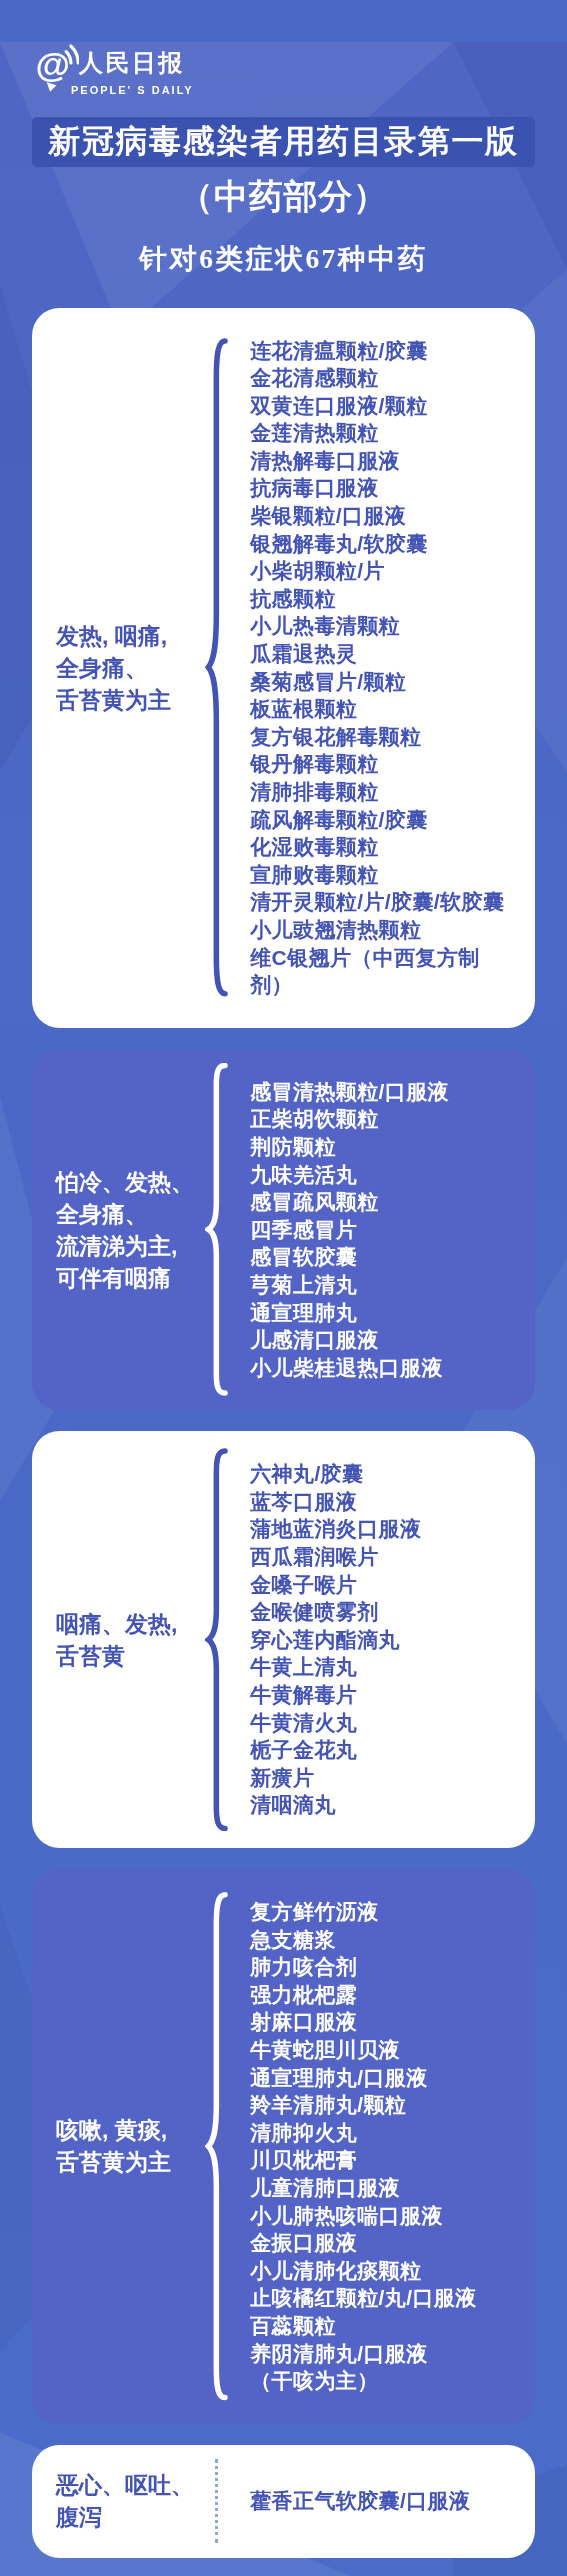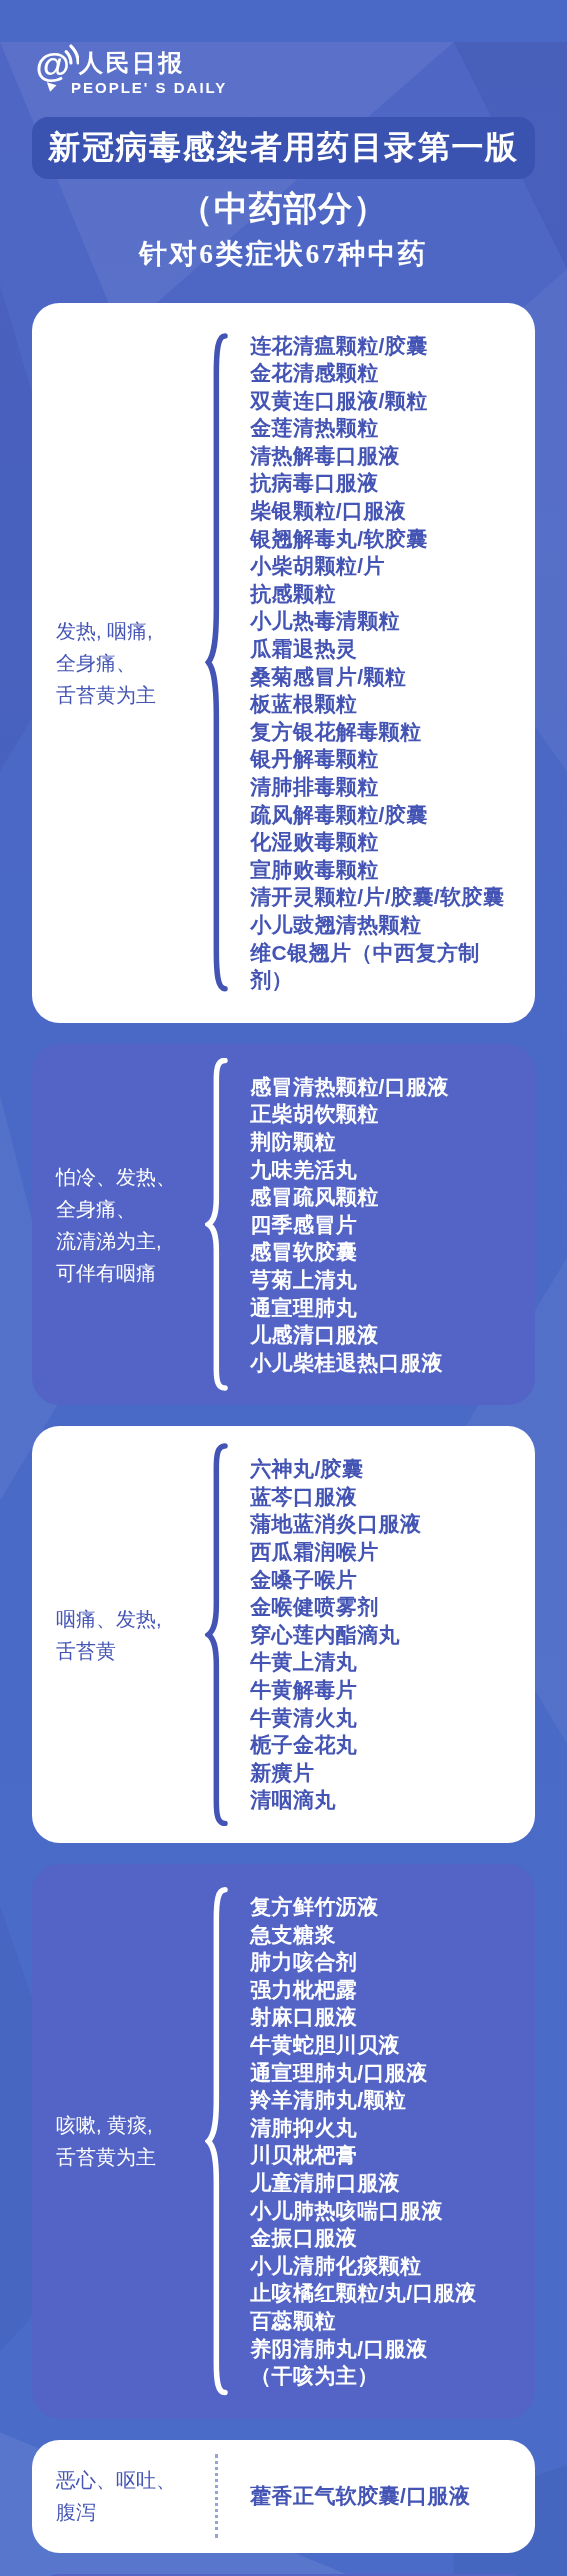--- a/index.html
+++ b/index.html
@@ -12,38 +12,38 @@
   .page{position:relative;width:567px;height:2576px;
     background:linear-gradient(180deg,#4f66c4 0%,#4a69c6 40%,#4a6cc8 100%);}
   .facets{position:absolute;inset:0;width:100%;height:100%;z-index:0;}
   .content{position:relative;z-index:1;}
 
   
   .logo{position:relative;margin:42px 0 0 34px;width:178px;height:57px;color:#fff;}
   .logo svg{position:absolute;left:0;top:0;}
   .logo-cn{position:absolute;left:45px;top:5px;font-family:"Liberation Serif","DejaVu Serif",serif;
     font-size:24px;font-weight:800;letter-spacing:2.4px;white-space:nowrap;}
-  .logo-en{position:absolute;left:37px;bottom:3.2px;font-size:15px;font-weight:700;letter-spacing:2px;white-space:nowrap;}
+  .logo-en{position:absolute;left:37px;bottom:3.2px;font-size:11px;font-weight:700;letter-spacing:2px;white-space:nowrap;}
 
   
-  .title-band{margin:18px 32px 0;height:62px;background:#3a52b0;border-radius:16px;
+  .title-band{margin:18px 32px 0;height:50px;background:#3a52b0;border-radius:5px;
     display:flex;align-items:center;justify-content:center;
     color:#fff;font-size:32px;font-weight:800;letter-spacing:1.6px;white-space:nowrap;}
   .subtitle{margin-top:6.5px;text-align:center;color:#fff;font-size:34px;font-weight:800;letter-spacing:0.8px;}
-  .tagline{margin-top:3px;text-align:center;color:#fff;
+  .tagline{margin-top:20px;text-align:center;color:#fff;
     font-family:"Liberation Serif","DejaVu Serif",serif;
     font-size:27.6px;font-weight:700;letter-spacing:2.4px;}
 
   
   #sections{margin-top:31px;}
   .card{display:flex;align-items:center;margin:0 32px 21px;border-radius:27.6px;}
   .card--white{background:#ffffff;color:#4454b4;}
   .card--blue{background:#5364c6;color:#ffffff;}
   .symptom{flex:0 0 162px;padding-left:24px;box-sizing:border-box;
-    font-size:20px;font-weight:400;line-height:32px;white-space:nowrap;}
+    font-size:23px;font-weight:700;line-height:32px;white-space:nowrap;}
   .connector{flex:0 0 45px;align-self:stretch;display:flex;align-items:center;justify-content:center;}
   .connector svg{width:24px;height:92%;}
   .dotted-line{align-self:stretch;width:0;margin:14.6px 0;border-left:3.2px dotted currentColor;opacity:.55;}
   .card--white .dotted-line{color:#96a3d6;opacity:1;}
   .medicines{flex:1;list-style:none;margin:8px;padding:21px 11.3px 21px 3.2px;
     font-size:21px;font-weight:600;line-height:27.6px;letter-spacing:0.4px;}
   .card--compact{min-height:113px;}
   .card--compact2{min-height:105px;padding-left:24px;}
 </style>
 </head>

